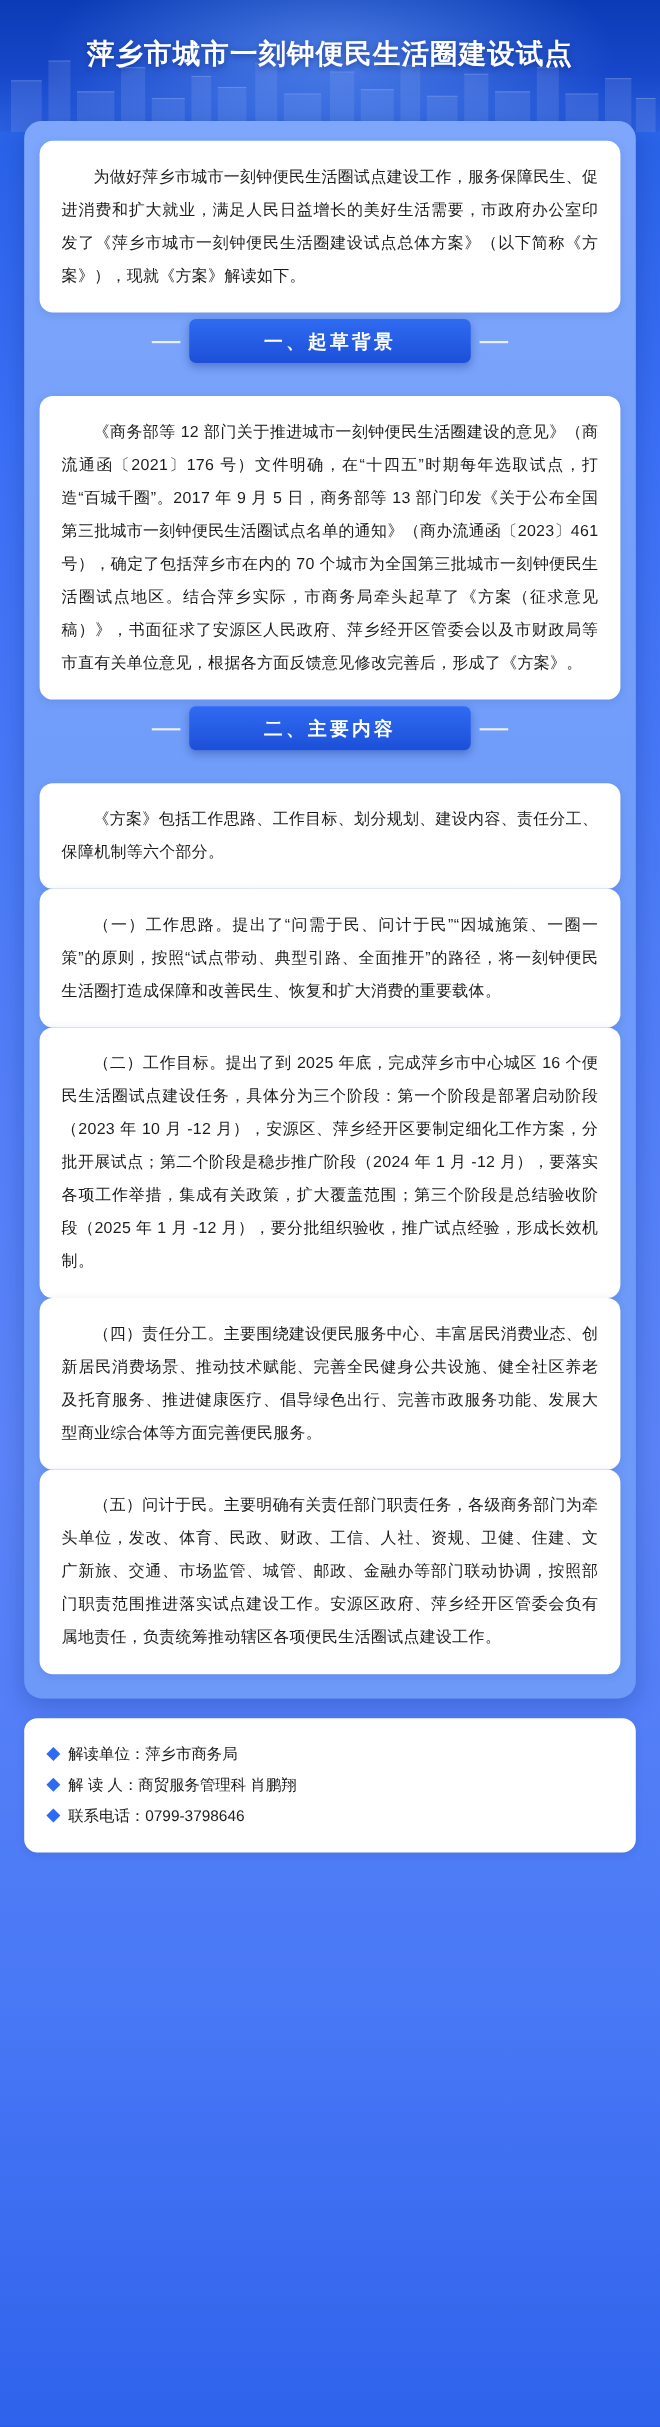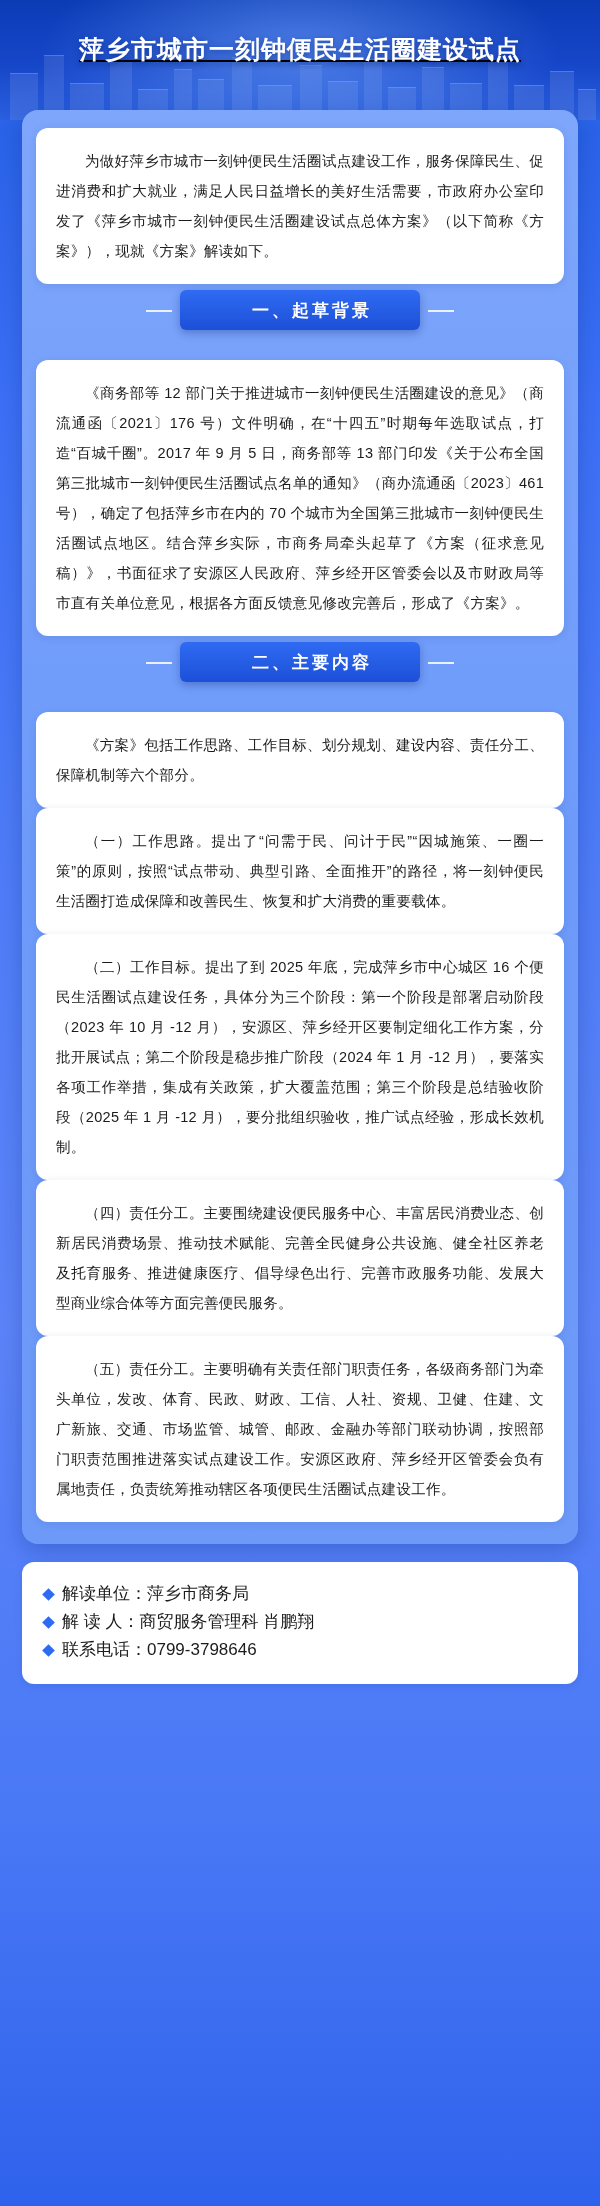--- a/index.html
+++ b/index.html
@@ -38,21 +38,20 @@
     top: -60px; left: 50%;
     transform: translateX(-50%);
     width: 520px; height: 220px;
     background: radial-gradient(ellipse at center, rgba(120,170,255,0.55) 0%, rgba(60,110,230,0.0) 70%);
     pointer-events: none;
   }
   .header {
     position: relative;
     padding: 30px 40px 16px 40px;
     text-align: center;
-    text-decoration: underline;
   }
   .header h1 {
     margin: 0;
     font-size: 25px;
     line-height: 38px;
     font-weight: bold;
     color: #ffffff;
     letter-spacing: 1px;
     text-shadow: 0 2px 6px rgba(0, 30, 110, 0.55);
   }
@@ -80,29 +79,28 @@
     color: #1b1b1b;
     text-align: justify;
     text-indent: 2em;
     letter-spacing: 0.3px;
   }
   .card p:last-child { margin-bottom: 0; }
 
   .section-title {
     position: relative;
     margin: 4px auto 16px auto;
-    width: 216px;
+    width: 256px;
     height: 40px;
     display: flex;
     align-items: center;
     justify-content: center;
     background: linear-gradient(180deg, #2f6bf2 0%, #1d4fd8 100%);
     border-radius: 6px;
     box-shadow: 0 3px 8px rgba(10, 40, 120, 0.35);
-    padding-left: 24px;
   }
   .section-title::before,
   .section-title::after {
     content: "";
     position: absolute;
     top: 50%;
     width: 26px;
     height: 2px;
     background: rgba(255,255,255,0.85);
   }
@@ -124,21 +122,21 @@
     position: relative;
     margin: 18px 22px 30px 22px;
     background: #ffffff;
     border-radius: 12px;
     padding: 18px 22px 20px 22px;
     box-shadow: 0 2px 8px rgba(20, 50, 130, 0.12);
   }
   .footer .row {
     display: flex;
     align-items: flex-start;
-    font-size: 17px;
+    font-size: 14px;
     line-height: 28px;
     color: #1b1b1b;
   }
   .footer .bullet {
     flex: 0 0 auto;
     width: 9px; height: 9px;
     background: #2f6bf2;
     transform: rotate(45deg);
     margin: 10px 9px 0 0;
   }
@@ -211,21 +209,21 @@
     <div class="card">
       <p>（二）工作目标。提出了到 2025 年底，完成萍乡市中心城区 16 个便民生活圈试点建设任务，具体分为三个阶段：第一个阶段是部署启动阶段（2023 年 10 月 -12 月），安源区、萍乡经开区要制定细化工作方案，分批开展试点；第二个阶段是稳步推广阶段（2024 年 1 月 -12 月），要落实各项工作举措，集成有关政策，扩大覆盖范围；第三个阶段是总结验收阶段（2025 年 1 月 -12 月），要分批组织验收，推广试点经验，形成长效机制。</p>
     </div>
 
 
     <div class="card">
       <p>（四）责任分工。主要围绕建设便民服务中心、丰富居民消费业态、创新居民消费场景、推动技术赋能、完善全民健身公共设施、健全社区养老及托育服务、推进健康医疗、倡导绿色出行、完善市政服务功能、发展大型商业综合体等方面完善便民服务。</p>
     </div>
 
     <div class="card">
-      <p>（五）责任分工。主要明确有关责任部门职责任务，各级商务部门为牵头单位，发改、体育、民政、财政、工信、人社、资规、卫健、住建、文广新旅、交通、市场监管、城管、邮政、金融办等部门联动协调，按照部门职责范围推进落实试点建设工作。安源区政府、萍乡经开区管委会负有属地责任，负责统筹推动辖区各项便民生活圈试点建设工作。</p>
+      <p>（五）问计于民。主要明确有关责任部门职责任务，各级商务部门为牵头单位，发改、体育、民政、财政、工信、人社、资规、卫健、住建、文广新旅、交通、市场监管、城管、邮政、金融办等部门联动协调，按照部门职责范围推进落实试点建设工作。安源区政府、萍乡经开区管委会负有属地责任，负责统筹推动辖区各项便民生活圈试点建设工作。</p>
     </div>
 
 
   </div>
 
   <div class="footer">
     <div class="row">
       <span class="bullet"></span>
       <span>解读单位：萍乡市商务局</span>
     </div>

